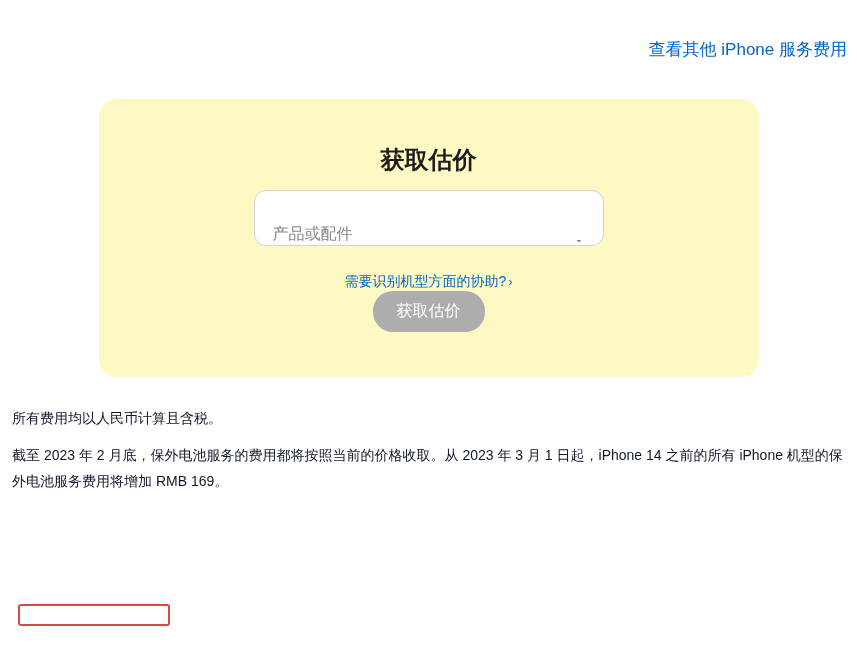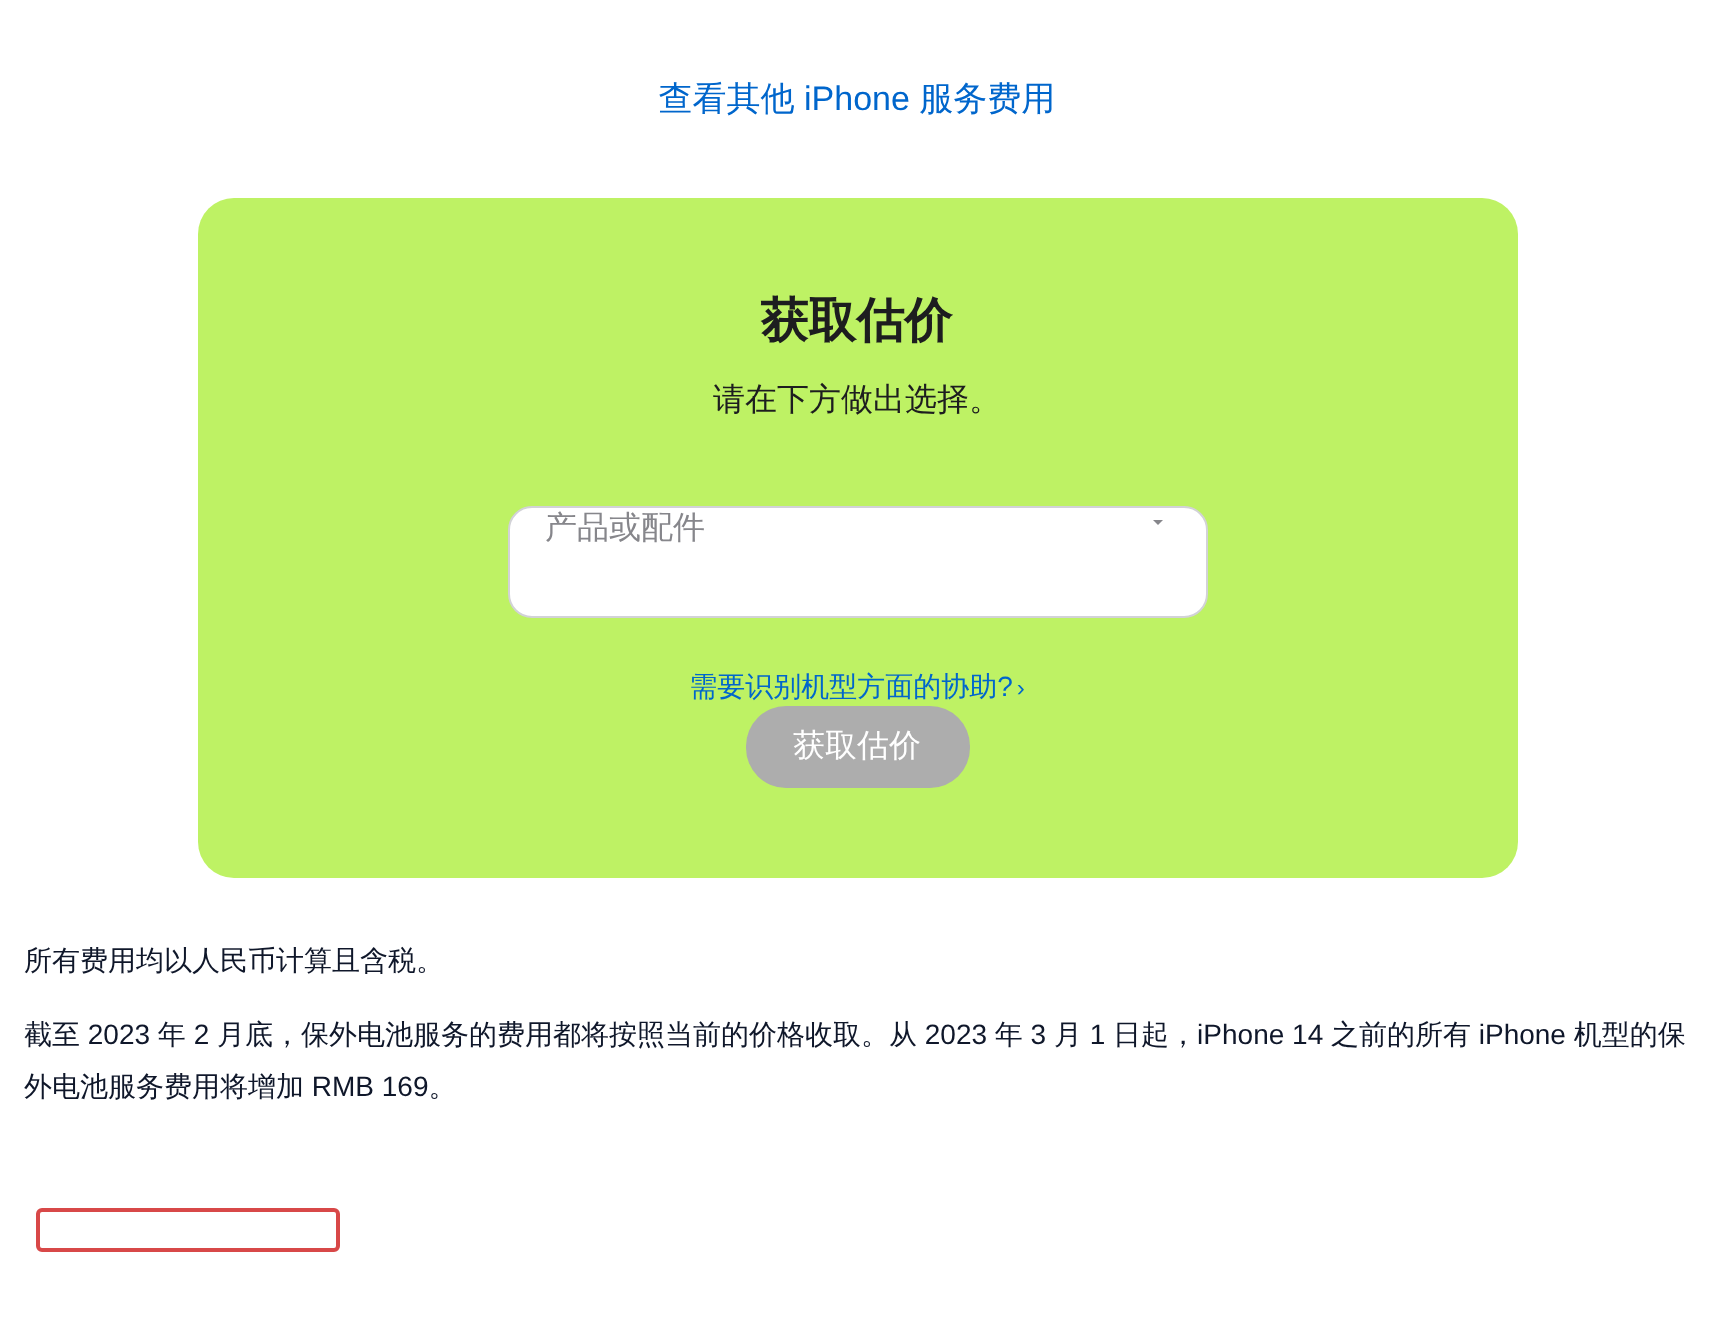--- a/index.html
+++ b/index.html
@@ -13,31 +13,31 @@
       width: 857px;
       height: 663px;
       overflow: hidden;
       position: relative;
     }
     .container {
       width: 100%;
       padding: 0 10px;
     }
     .top-link {
-      text-align: center;
+      text-align: right;
       padding-top: 38px;
       padding-bottom: 38px;
     }
     .top-link a {
       color: #0066cc;
       text-decoration: none;
       font-size: 17px;
     }
     .card {
-      background: #bef264;
+      background: #fef9c3;
       border-radius: 18px;
       width: 660px;
       margin: 0 auto;
       padding: 45px 40px 45px 40px;
       text-align: center;
     }
     .card-title {
       font-size: 24px;
       font-weight: 600;
       color: #1d1d1f;
@@ -53,21 +53,21 @@
       margin: 0 auto 26px auto;
       position: relative;
     }
     .select-box {
       width: 100%;
       height: 56px;
       background: #ffffff;
       border: 1px solid #d2d2d7;
       border-radius: 12px;
       display: flex;
-      align-items: flex-start;
+      align-items: flex-end;
       justify-content: space-between;
       padding: 0 18px;
       cursor: pointer;
     }
     .select-placeholder {
       color: #86868b;
       font-size: 16px;
     }
     .chevron {
       width: 12px;
@@ -121,21 +121,20 @@
 </head>
 <body>
 
 <div class="container">
   <div class="top-link">
     <a href="#">查看其他 iPhone 服务费用</a>
   </div>
 
   <div class="card">
     <h2 class="card-title">获取估价</h2>
-    <p class="card-subtitle">请在下方做出选择。</p>
 
     <div class="select-wrapper">
       <div class="select-box">
         <span class="select-placeholder">产品或配件</span>
         <span class="chevron">
           <svg viewBox="0 0 24 24">
               <path d="M7 10l5 5 5-5z"></path>
             </svg>
         </span>
       </div>

